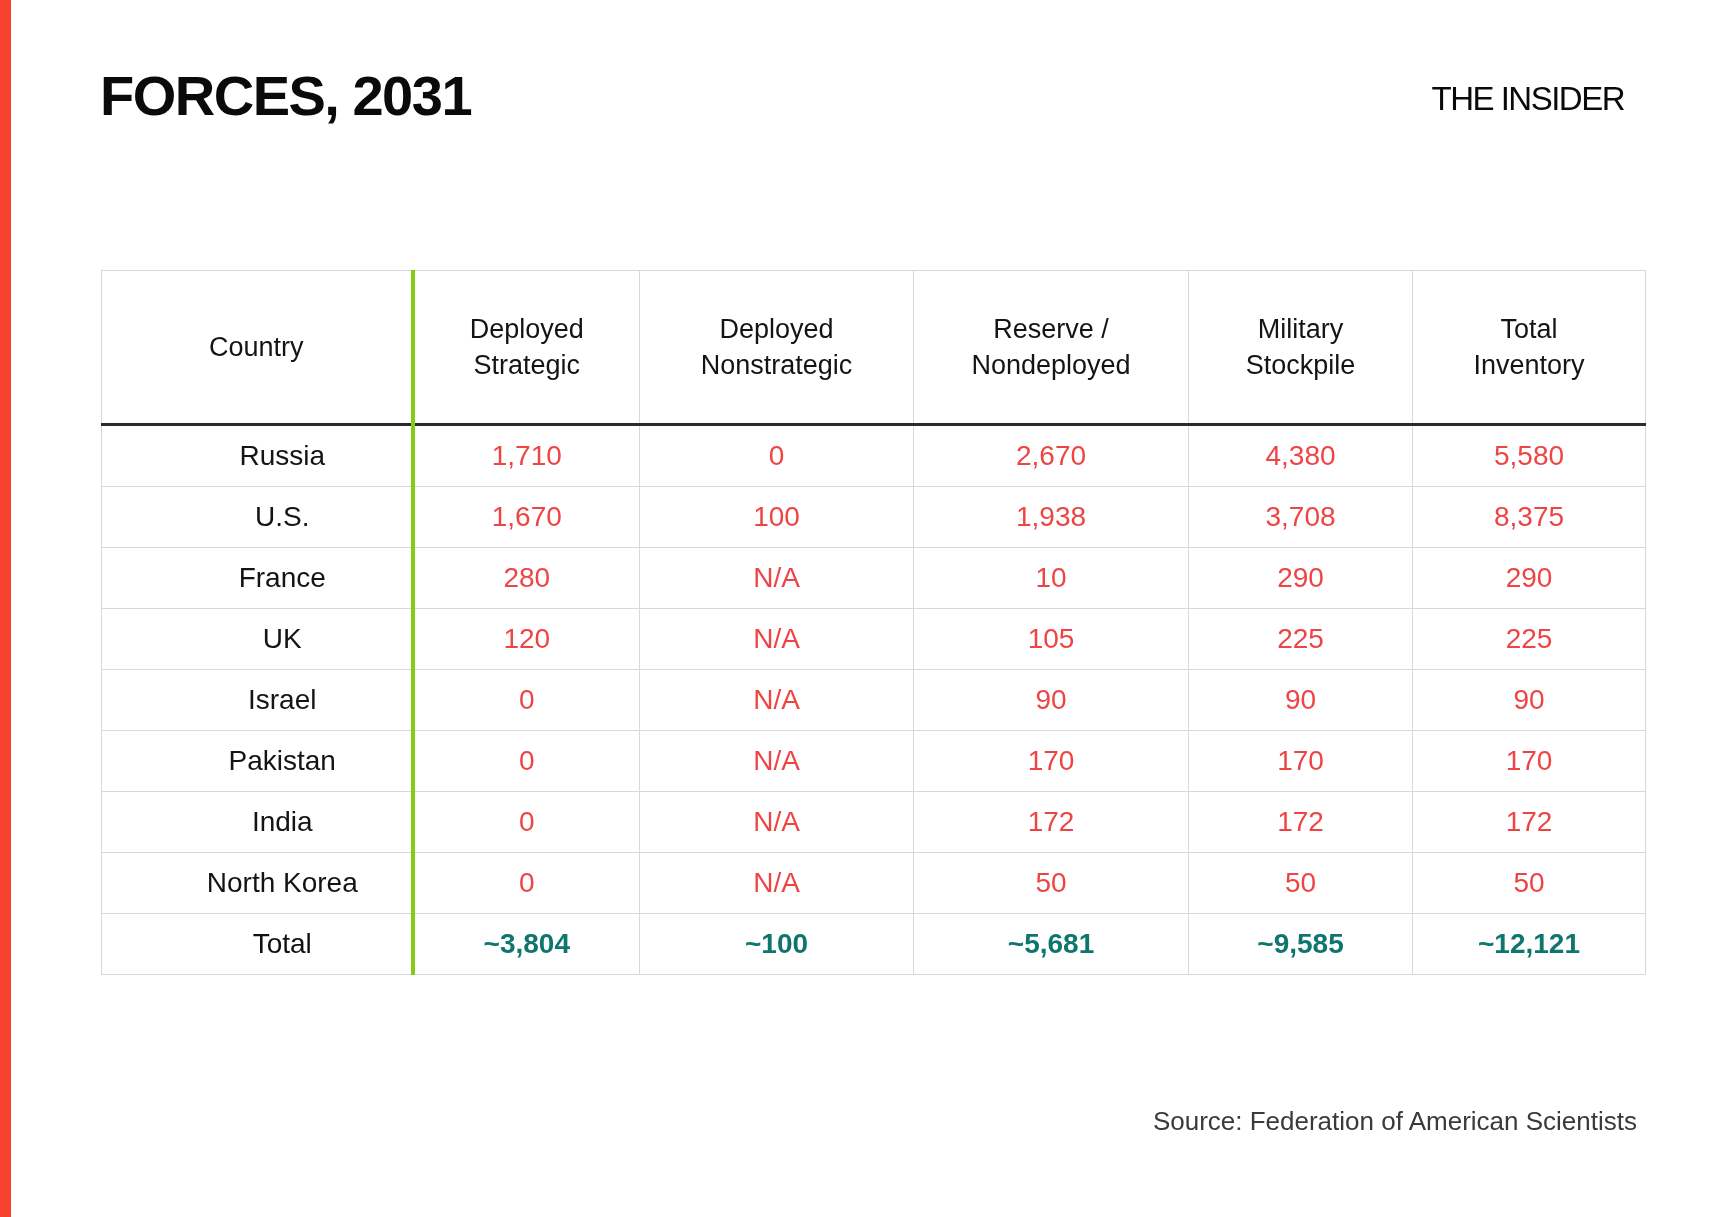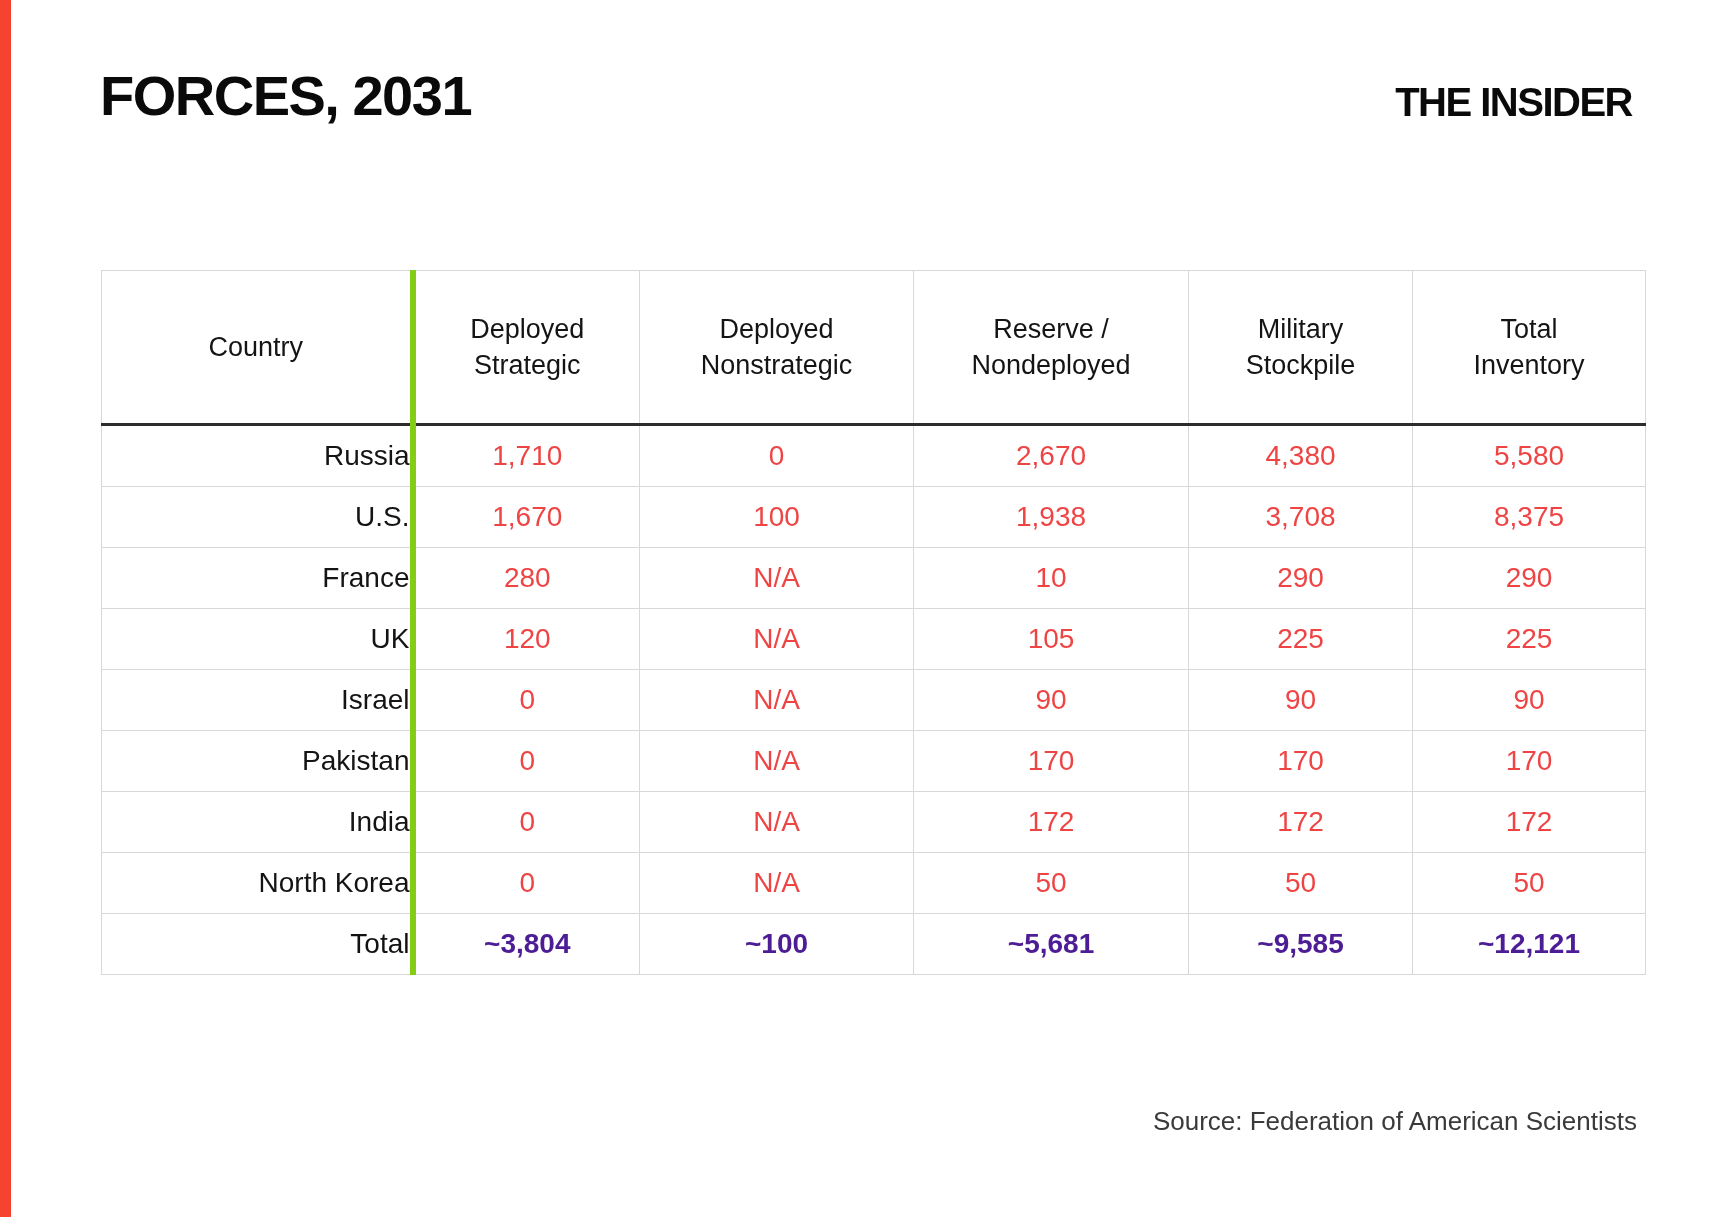--- a/index.html
+++ b/index.html
@@ -29,23 +29,23 @@
     font-size: 56px;
     line-height: 60px;
     font-weight: 700;
     letter-spacing: -1.5px;
     color: #0a0a0a;
   }
   .page-title span { display: block; }
   .brand-logo {
     position: absolute;
     top: 80px;
-    right: 100px;
-    font-size: 40px;
-    font-weight: 700;
+    right: 108px;
+    font-size: 33px;
+    font-weight: 400;
     letter-spacing: -1.5px;
     color: #0a0a0a;
     white-space: nowrap;
   }
   table.forces {
     position: absolute;
     left: 101px;
     top: 270px;
     width: 1544px;
     border-collapse: collapse;
@@ -60,38 +60,38 @@
     height: 152px;
     font-size: 27px;
     color: #141414;
     text-align: center;
     vertical-align: middle;
     white-space: pre-line;
     line-height: 1.35;
     border-bottom: 3px solid #2c2c2c;
   }
   .forces th.first-col, .forces td.first-col {
-    border-right: 6px solid #84cc16;
+    border-right: 4px solid #84cc16;
   }
   .forces tbody td {
     height: 60px;
     font-size: 28px;
     vertical-align: middle;
   }
   .forces td.country {
-    text-align: right;
+    text-align: center;
     padding-left: 52px;
     color: #141414;
   }
   .forces td.val {
     text-align: center;
     color: #ef4444;
   }
   .forces tr.total-row td.val {
-    color: #4c1d95;
+    color: #0f766e;
     font-weight: 700;
   }
   .forces tr.total-row td.country {
     color: #111111;
   }
   .source-note {
     position: absolute;
     top: 1106px;
     right: 95px;
     font-size: 26px;

